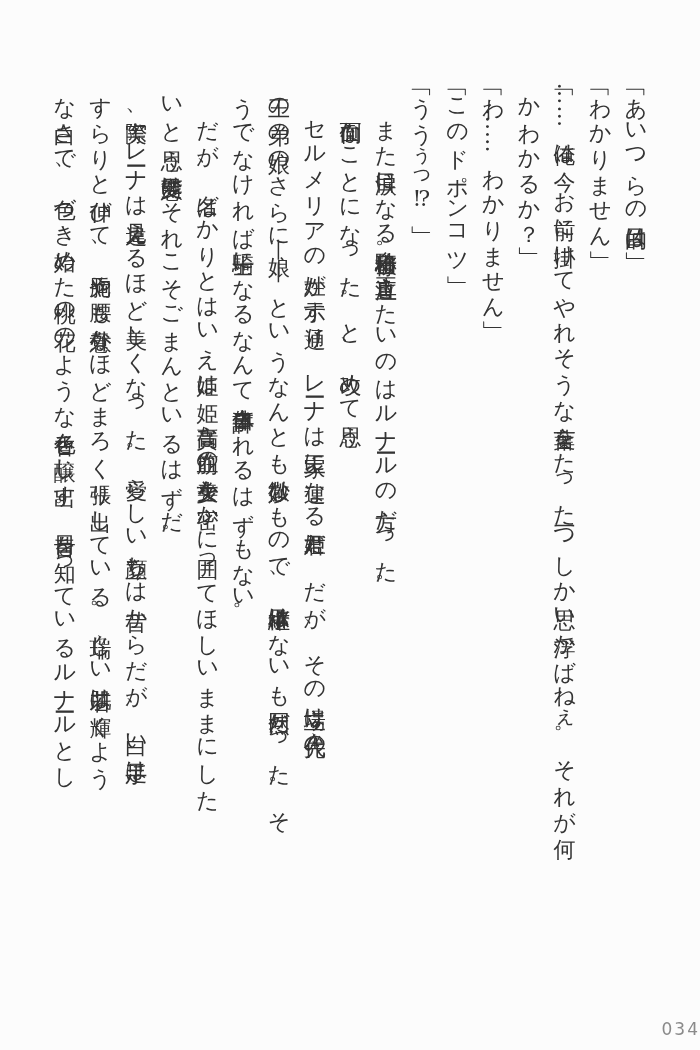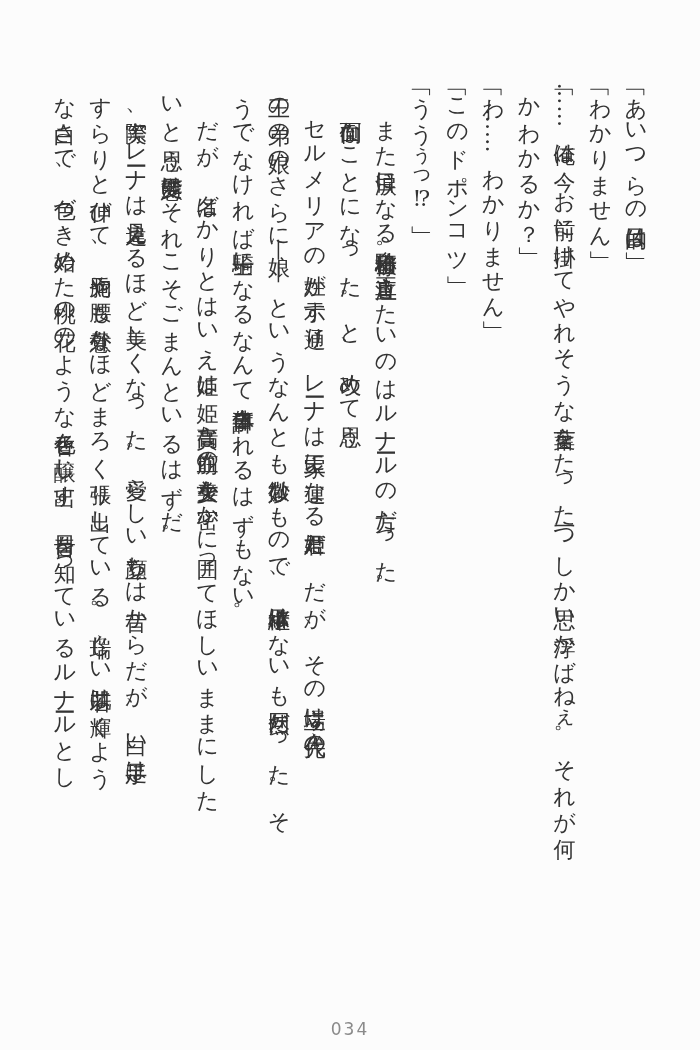--- a/index.html
+++ b/index.html
@@ -33,21 +33,21 @@
   }
   .tline {
     line-height: 35.7px;
     white-space: nowrap;
   }
   .page-number {
     position: absolute;
     left: 0;
     right: 0;
     bottom: 11px;
-    text-align: center;
+    text-align: right;
     font-family: "DejaVu Sans", "Liberation Sans", sans-serif;
     font-size: 17px;
     letter-spacing: 2px;
     color: #8a8a8a;
   }
 </style>
 </head>
 <body>
 
 <div class="page">

